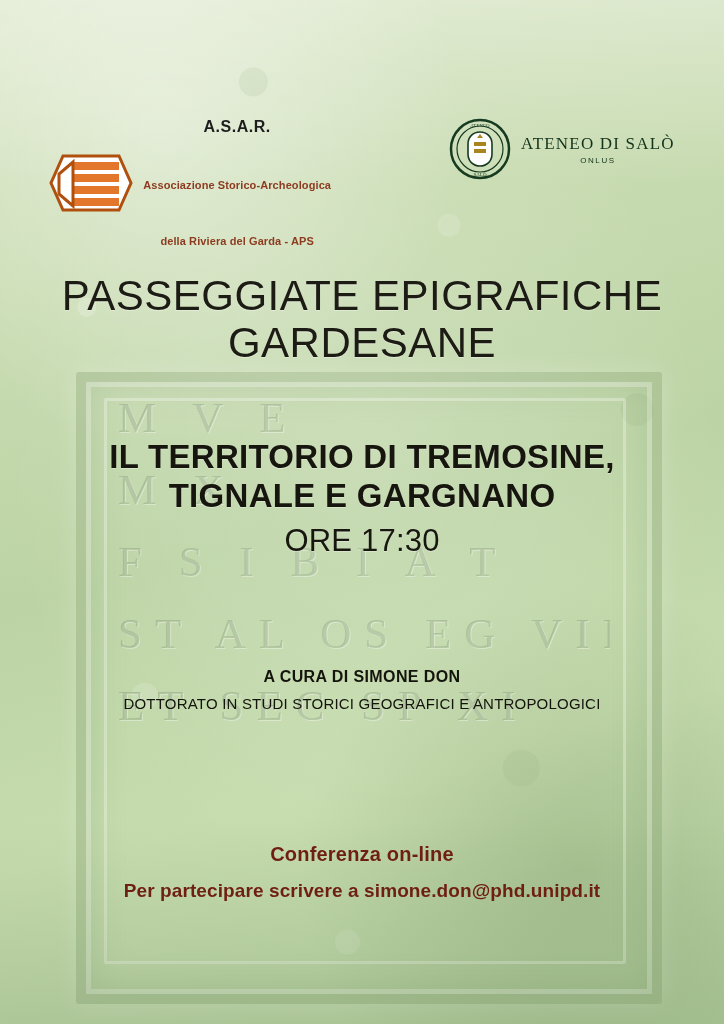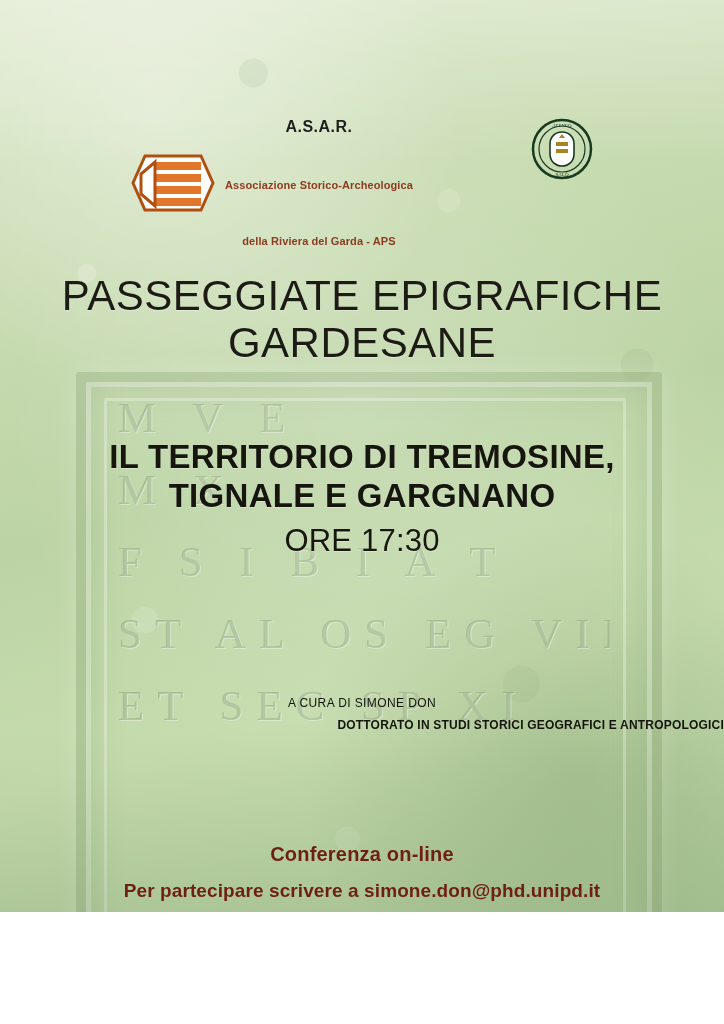--- a/index.html
+++ b/index.html
@@ -6,21 +6,21 @@
     margin: 0;
     padding: 0;
     background: #ffffff;
   }
   body {
     font-family: "Liberation Sans", sans-serif;
   }
   .poster {
     position: relative;
     width: 724px;
-    height: 912px;
+    height: 1024px;
     overflow: hidden;
     background: #cfe0b9;
   }
   
   .bg-base {
     position: absolute;
     inset: 0;
     background:
       radial-gradient(ellipse 60% 45% at 22% 12%, rgba(255,255,255,0.40), rgba(255,255,255,0) 70%),
       radial-gradient(ellipse 55% 40% at 80% 85%, rgba(120,150,100,0.35), rgba(0,0,0,0) 70%),
@@ -191,33 +191,31 @@
   
   .credits {
     position: absolute;
     top: 668px;
     left: 0;
     right: 0;
     text-align: center;
     color: #14140c;
   }
   .credits .line1 {
-    font-size: 12px;
-    font-weight: normal;
+    font-size: 16px;
+    font-weight: bold;
     letter-spacing: 0.4px;
     margin-bottom: 6px;
-    margin-top: 28px;
   }
   .credits .line2,
   .credits .line3 {
-    font-size: 12px;
-    font-weight: bold;
+    font-size: 15px;
+    font-weight: normal;
     letter-spacing: 0.2px;
     line-height: 1.55;
-    text-align: right;
   }
 
   
   .footer {
     position: absolute;
     top: 843px;
     left: 0;
     right: 0;
     text-align: center;
     color: #6f1f12;
@@ -282,20 +280,24 @@
           <svg width="62" height="62" viewBox="0 0 62 62" aria-hidden="true">
             <circle cx="31" cy="31" r="29" fill="none" stroke="#173b20" stroke-width="2.5"></circle>
             <circle cx="31" cy="31" r="23" fill="none" stroke="#173b20" stroke-width="1.2"></circle>
             <path d="M31 14 c7 0 12 5 12 12 v10 c0 7 -5 12 -12 12 c-7 0 -12 -5 -12 -12 v-10 c0 -7 5 -12 12 -12 z" fill="#ffffff" stroke="#173b20" stroke-width="1.6"></path>
             <path d="M25 24 h12 v4 h-12 z M25 31 h12 v4 h-12 z" fill="#a8851f"></path>
             <path d="M31 16 l3 4 h-6 z" fill="#a8851f"></path>
             <text x="31" y="9" font-size="5" fill="#173b20" text-anchor="middle" font-family="Liberation Serif, serif">ATENEO</text>
             <text x="31" y="58" font-size="5" fill="#173b20" text-anchor="middle" font-family="Liberation Serif, serif">SALÒ</text>
           </svg>
         </div>
+        <div class="ateneo-text">
+          <div class="ateneo-title">ATENEO DI SALÒ</div>
+          <div class="ateneo-sub">ONLUS</div>
+        </div>
       </div>
 
     </div>
 
     <div class="title-main">
       <div>PASSEGGIATE  EPIGRAFICHE</div>
       <div>GARDESANE</div>
     </div>
 
     <div class="subtitle">

